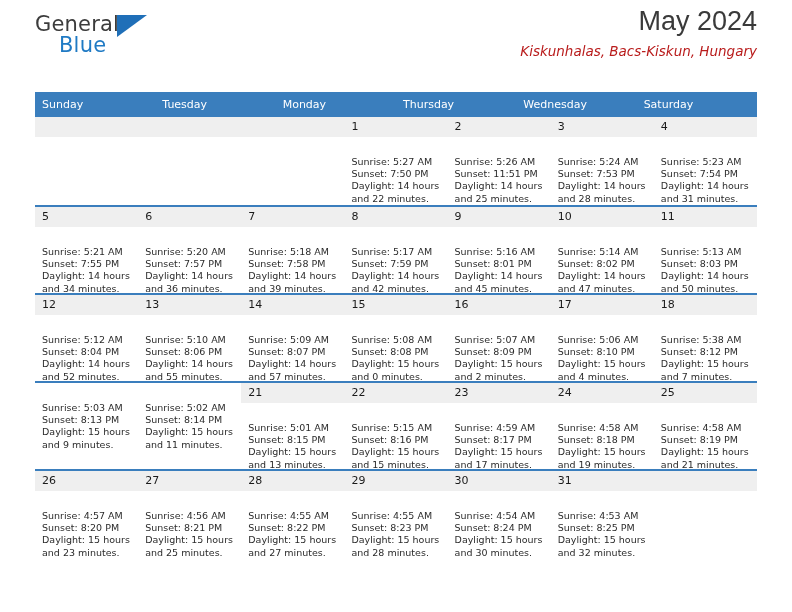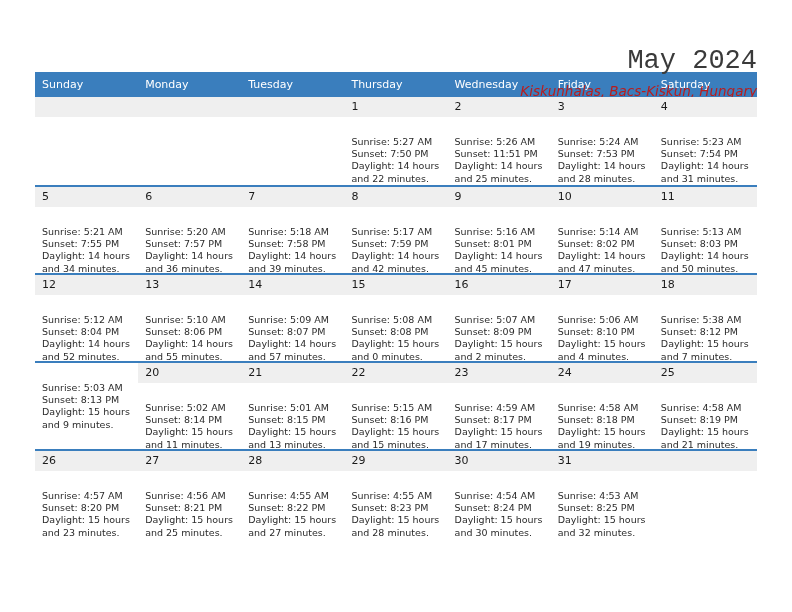--- a/index.html
+++ b/index.html
@@ -65,39 +65,39 @@
     position: absolute;
     right: 0;
     top: 4px;
     text-align: right;
   }
   .month-title {
     font-size: 27px;
     color: #3a3a3a;
     font-weight: normal;
     line-height: 34px;
-    font-family: Liberation Mono, monospace;
-    margin-top: 40px;
+    font-family: Liberation Sans, sans-serif;
   }
   .location {
     font-size: 13.5px;
     color: #b91c1c;
     line-height: 20px;
     margin-top: 3px;
     font-family: "DejaVu Sans", sans-serif;
     font-style: italic;
   }
 
   
   .calendar {
     width: 722px;
   }
   .weekday-header {
     display: flex;
     background: #3a7ebd;
+    margin-top: 20px;
   }
   .weekday {
     flex: 1 1 0;
     box-sizing: border-box;
     padding: 5px 0 5px 7px;
     color: #ffffff;
     font-size: 11px;
     line-height: 15px;
     font-family: "DejaVu Sans", sans-serif;
   }
@@ -141,34 +141,38 @@
   .day-info div {
     white-space: nowrap;
   }
 </style>
 </head>
 <body>
 
 <div class="page">
 
   <div class="masthead">
+    <div class="logo">
+      <span class="logo-general">General</span>
+      <span class="logo-tri"></span>
+      <span class="logo-blue">Blue</span>
+    </div>
     <div class="title-block">
       <div class="month-title">May 2024</div>
       <div class="location">Kiskunhalas, Bacs-Kiskun, Hungary</div>
     </div>
   </div>
 
   <div class="calendar">
     <div class="weekday-header">
       <div class="weekday">Sunday</div>
+      <div class="weekday">Tuesday</div>
       <div class="weekday">Monday</div>
-      <div class="weekday">Tuesday</div>
       <div class="weekday">Thursday</div>
       <div class="weekday">Wednesday</div>
-      <div class="weekday">Friday</div>
       <div class="weekday">Saturday</div>
     </div>
 
     <div class="week-row first">
       <div class="day-cell empty">
         <span class="day-number"></span>
       </div>
       <div class="day-cell empty">
         <span class="day-number"></span>
       </div>
@@ -348,21 +352,20 @@
     <div class="week-row">
       <div class="day-cell">
         <div class="day-info">
           <div>Sunrise: 5:03 AM</div>
           <div>Sunset: 8:13 PM</div>
           <div>Daylight: 15 hours</div>
           <div>and 9 minutes.</div>
         </div>
       </div>
       <div class="day-cell">
-        <span class="day-number">20</span>
         <div class="day-info">
           <div>Sunrise: 5:02 AM</div>
           <div>Sunset: 8:14 PM</div>
           <div>Daylight: 15 hours</div>
           <div>and 11 minutes.</div>
         </div>
       </div>
       <div class="day-cell">
         <span class="day-number">21</span>
         <div class="day-info">

